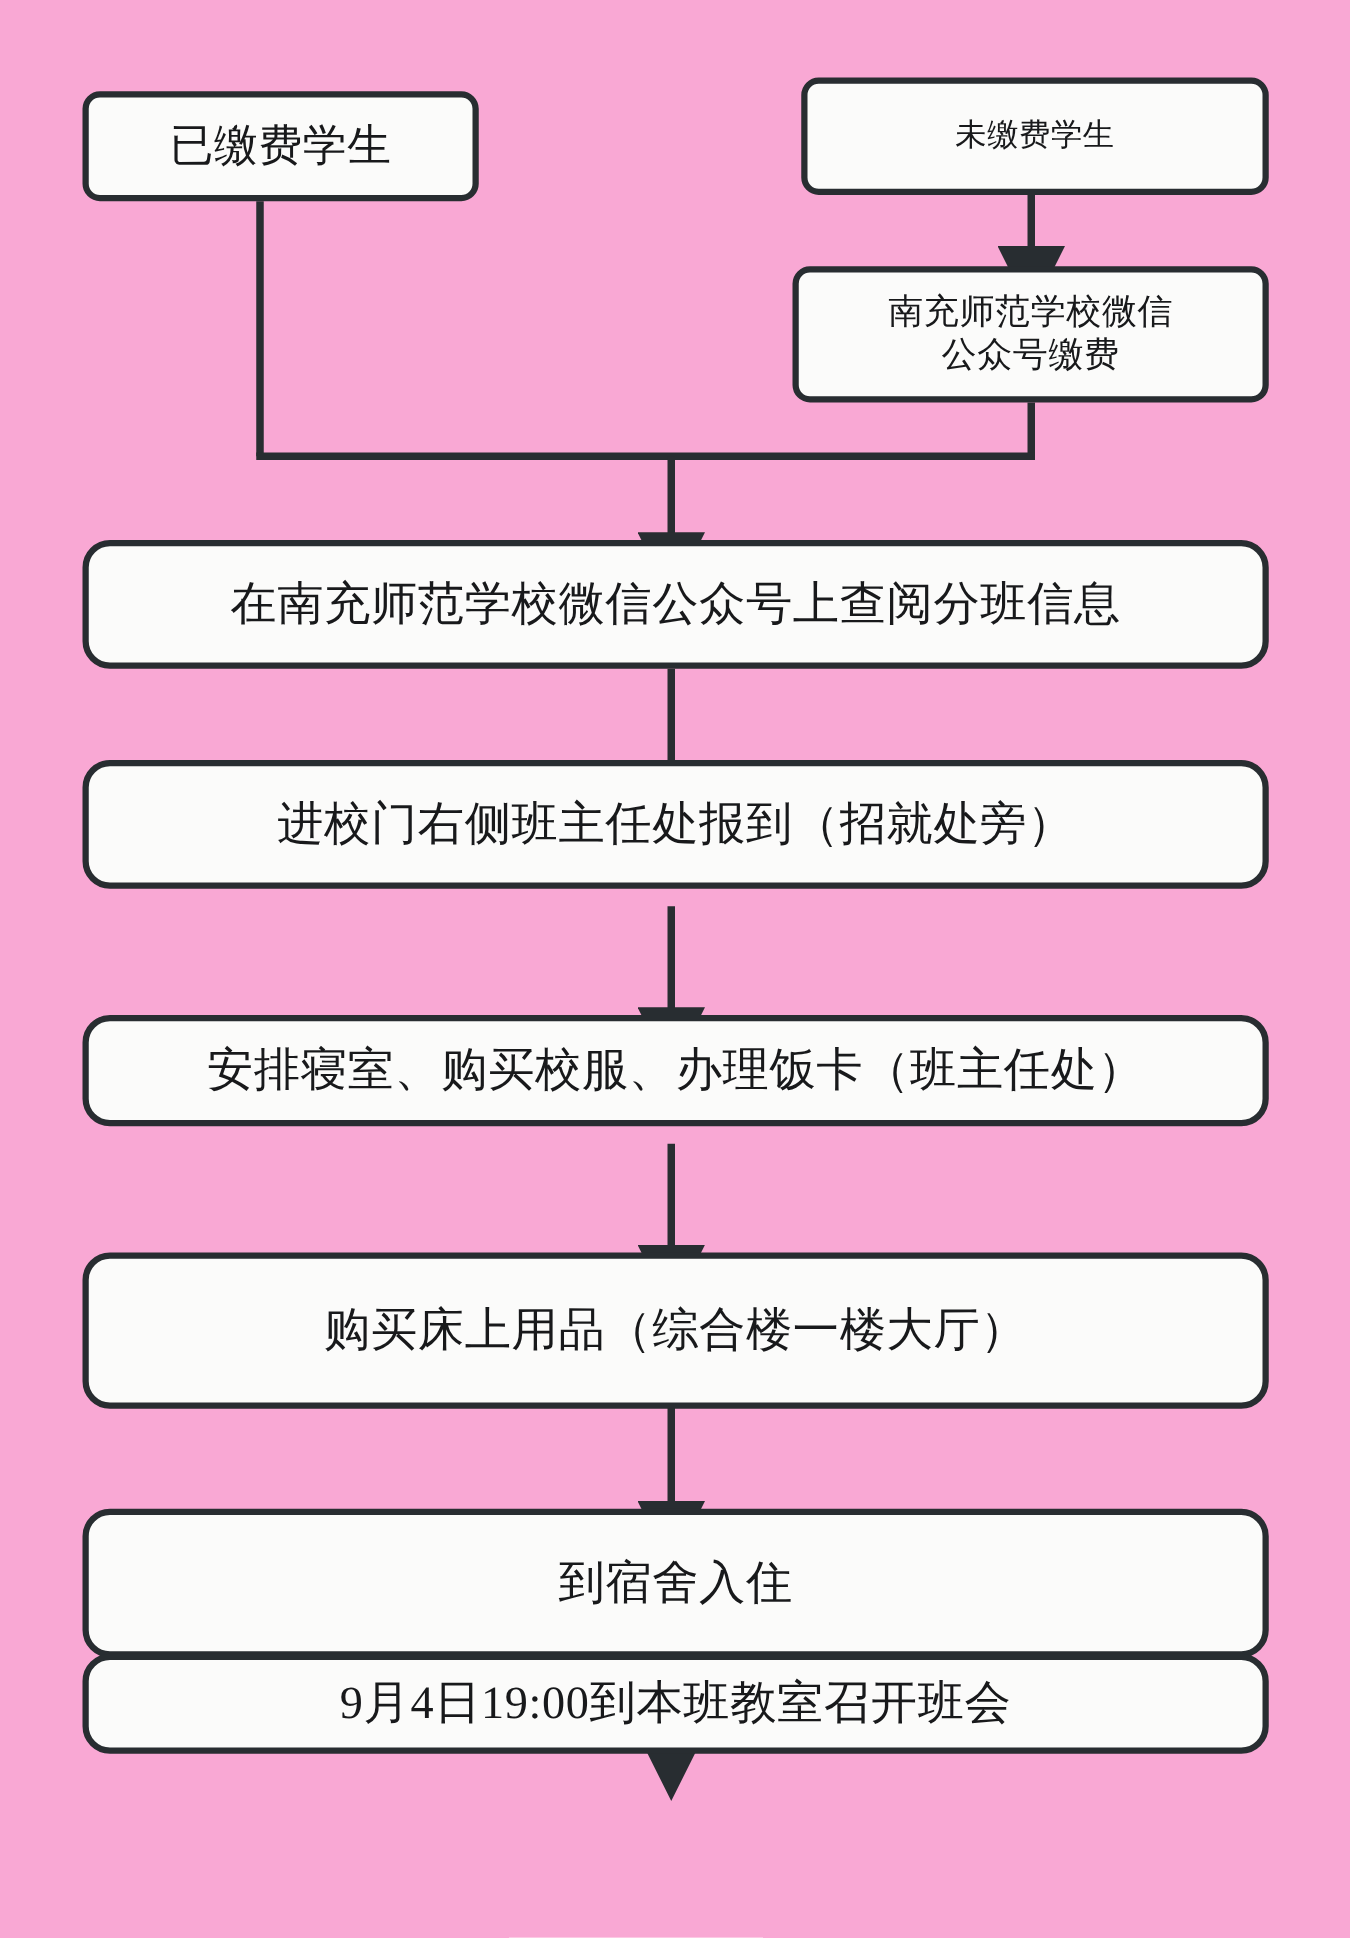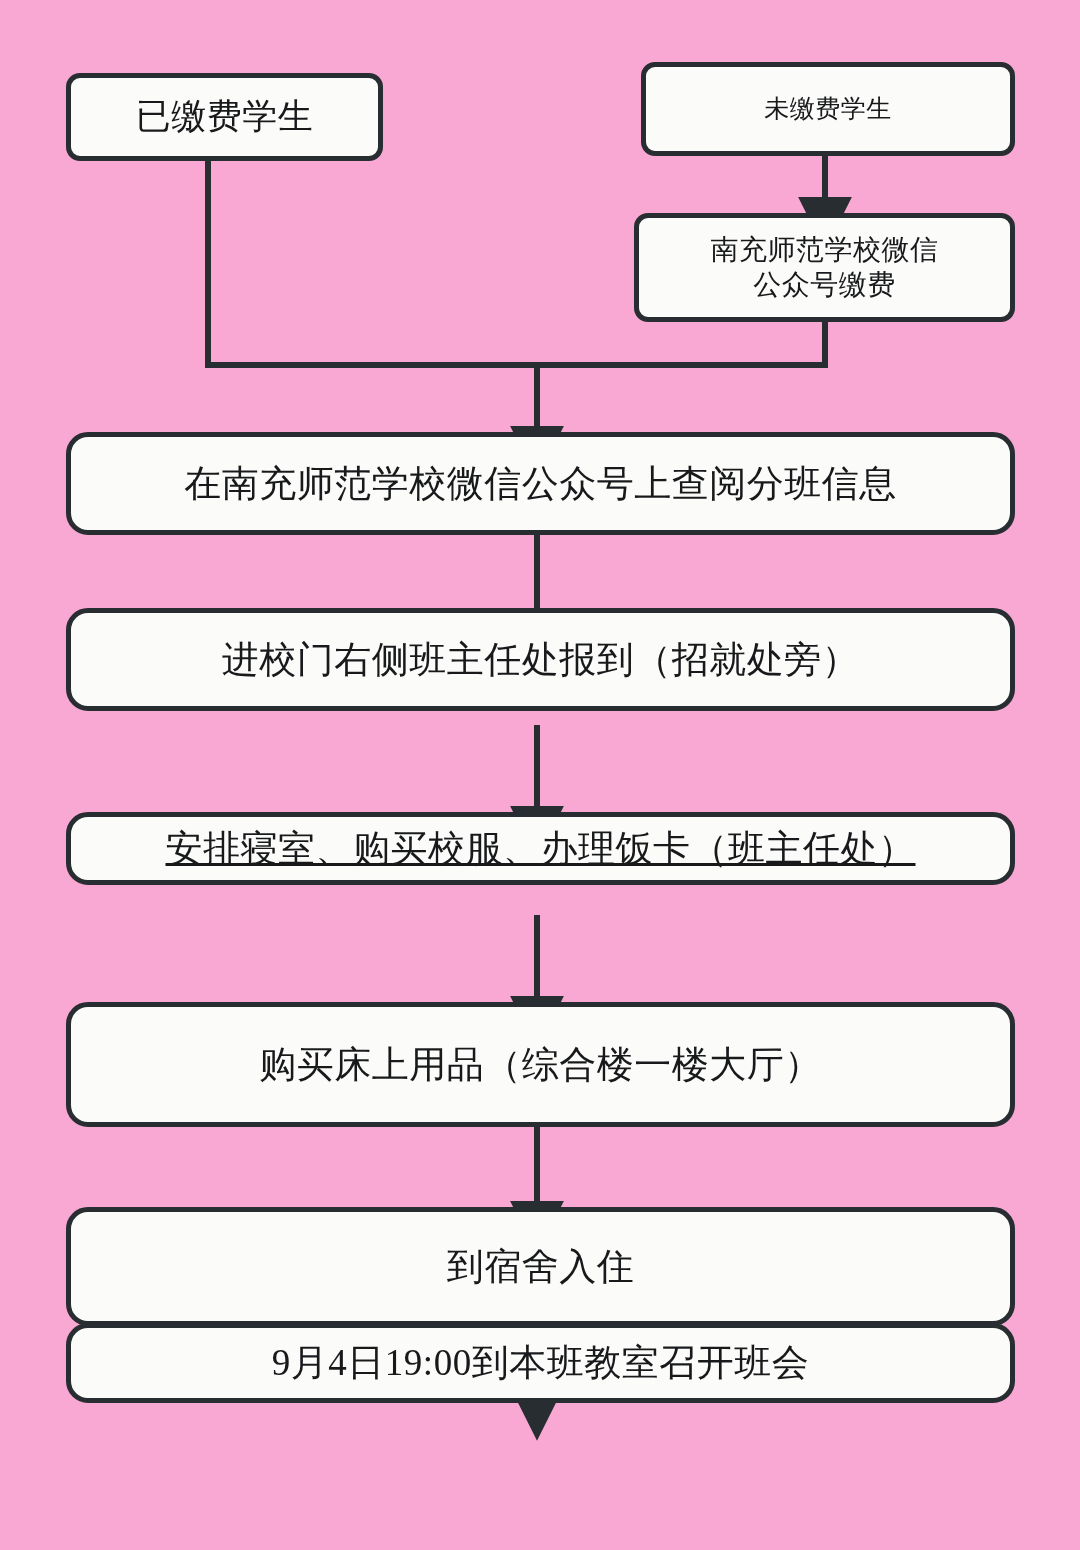--- a/index.html
+++ b/index.html
@@ -50,21 +50,21 @@
 
   
   .n-paid      { left: 66px;  top: 73px;   width: 317px; height: 88px;  font-size: 35px; }
   .n-unpaid    { left: 641px; top: 62px;   width: 374px; height: 94px;  font-size: 25px; }
   .n-wechatpay { left: 634px; top: 213px;  width: 381px; height: 109px; font-size: 28px; }
 
   
   .n-wide { left: 66px; width: 949px; font-size: 37px; border-radius: 22px; }
   .n-class-info { top: 432px;  height: 103px; }
   .n-report     { top: 596px;  height: 103px; margin-top: 12px; }
-  .n-dorm-arr   { top: 812px;  height: 73px; text-decoration: underline; }
+  .n-dorm-arr   { top: 812px;  height: 89px; }
   .n-bedding    { top: 1002px; height: 125px; }
   .n-checkin    { top: 1207px; height: 119px;  }
   .n-meeting    { top: 1323px; height: 80px;  }
 </style>
 </head>
 <body>
 
 <div id="flowchart">
 
   <svg class="connectors" viewBox="0 0 1080 1550" xmlns="http://www.w3.org/2000/svg">

